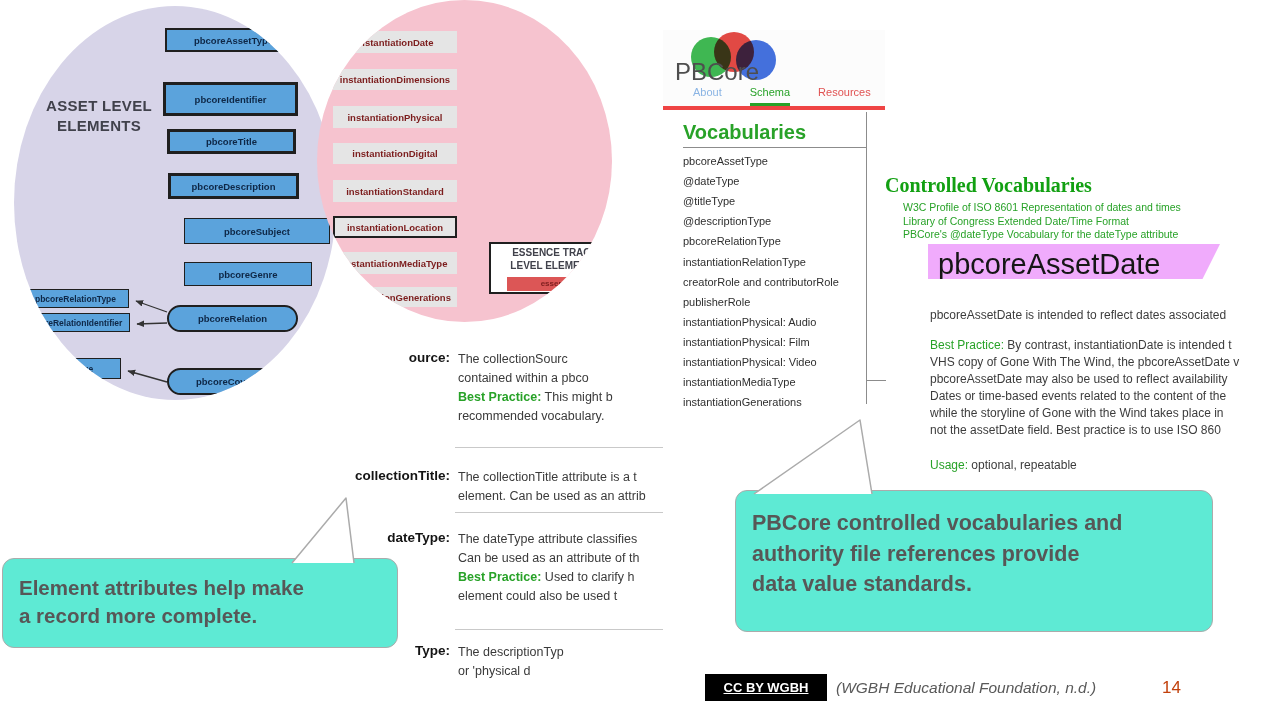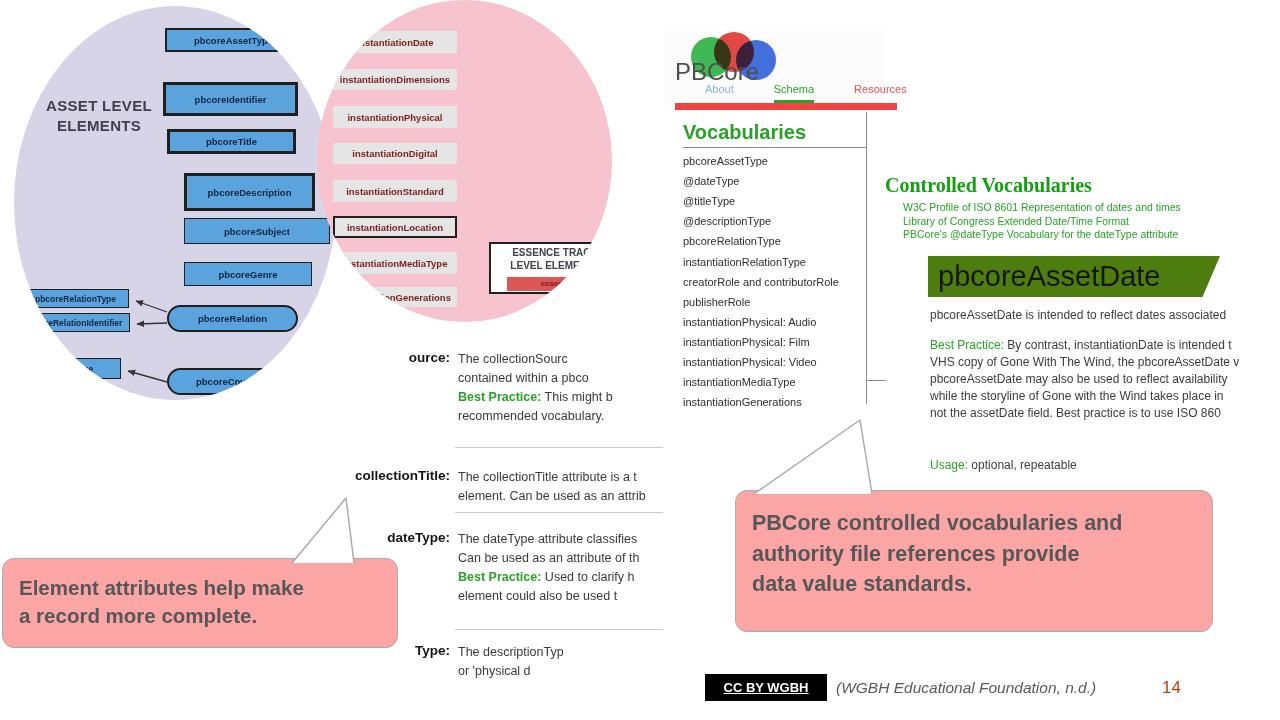--- a/index.html
+++ b/index.html
@@ -60,23 +60,23 @@
     background:#fcfcfc;
   }
   .logo-circle { position:absolute; width:40px; height:40px; border-radius:50%;
                  mix-blend-mode:multiply; opacity:.92; }
   .c-green { left:28px; top:7px;  background:#2fb344; }
   .c-red   { left:51px; top:2px;  background:#e23a35; }
   .c-blue  { left:73px; top:10px; background:#3565dd; }
   .logo-text { position:absolute; left:12px; top:28px; font-size:24px;
                color:#4e4e4e; z-index:2; }
   .site-nav {
-    position:absolute; left:12px; bottom:0; width:100%; height:26px;
-    border-bottom:7px solid #ef4444;
-    display:flex; align-items:flex-end; padding-left:30px; gap:40px;
+    position:absolute; left:0; bottom:0; width:100%; height:26px;
+    border-bottom:4px solid #ef4444;
+    display:flex; align-items:flex-end; padding-left:30px; gap:28px;
     font-size:11px; background:transparent;
   }
   .nav-tab { padding-bottom:8px; cursor:default; }
   .tab-about { color:#8ab4e4; }
   .tab-schema { color:#28a228; padding-bottom:5px; border-bottom:3px solid #28a228; }
   .tab-resources { color:#e05252; }
 
   .vocab-heading { position:absolute; left:683px; top:121px;
                    font-size:20px; font-weight:bold; color:#28a228;text-align:center; }
   .vocab-rule { position:absolute; left:683px; top:147px; width:183px; height:1px; background:#8c8c8c; }
@@ -85,22 +85,22 @@
   .vocab-list { position:absolute; left:683px; top:151px; width:180px;
                 font-size:11px; color:#2e2e2e; }
   .vocab-item { height:20.1px; display:flex; align-items:center; }
 
   
   .cv-heading { position:absolute; left:885px; top:174px;
                 font-family:"Liberation Serif", serif; font-size:20px;
                 font-weight:bold; color:#12a012; }
   .cv-links { position:absolute; left:903px; top:201px; font-size:10.5px;
               color:#28a228; line-height:13.5px; }
-  .cv-term-hl { position:absolute; left:928px; top:256px; width:292px; height:41px;
-                background:#4d7c0f;
+  .cv-term-hl { position:absolute; left:928px; top:244px; width:292px; height:35px;
+                background:#f0abfc;
                 clip-path:polygon(0 0, 100% 0, 94% 100%, 0 100%); }
   .cv-term { padding:4px 0 0 10px; font-size:29px; color:#161616; white-space:nowrap; }
   .cv-intro { position:absolute; left:930px; top:308px; font-size:12px;
               color:#3c3c3c; white-space:nowrap; }
   .cv-bp { position:absolute; left:930px; top:337px; font-size:12px;
            color:#3c3c3c; line-height:17px; }
   .cv-bp div { white-space:nowrap; }
   .cv-usage { position:absolute; left:930px; top:458px; font-size:12px;
               color:#3c3c3c; white-space:nowrap; }
   .green { color:#28a228; }
@@ -108,21 +108,21 @@
   
   .doc-label { position:absolute; width:120px; text-align:right;
                font-size:13.5px; font-weight:bold; color:#141414; }
   .doc-text { position:absolute; left:458px; width:207px; overflow:hidden;
               font-size:12.5px; color:#3a3a3a; line-height:19px; }
   .doc-text div { white-space:nowrap; }
   .doc-text .green { font-weight:bold; }
   .doc-sep { position:absolute; left:455px; width:208px; height:1px; background:#c9c9c9; }
 
   
-  .bubble { position:absolute; background:#fca5a5; border:1.5px solid #ababab;
+  .bubble { position:absolute; background:#5eead4; border:1.5px solid #ababab;
             border-radius:12px; color:#575757; font-weight:bold; }
   .bubble-left { left:2px; top:558px; width:396px; height:90px;
                  font-size:20.5px; padding:15px 0 0 16px; line-height:1.35; }
   .bubble-right { left:735px; top:490px; width:478px; height:142px;
                   font-size:21.5px; padding:17px 0 0 16px; line-height:1.42; }
   .tail { position:absolute; }
 
   
   .cc-badge { position:absolute; left:705px; top:674px; width:122px; height:27px;
               background:#000000; color:#ffffff; font-size:13px; font-weight:bold;
@@ -146,21 +146,21 @@
     <line x1="153" y1="306" x2="122" y2="295" stroke="#333" stroke-width="1.3" marker-end="url(#arw)"></line>
     <line x1="153" y1="317" x2="123" y2="318" stroke="#333" stroke-width="1.3" marker-end="url(#arw)"></line>
     <line x1="153" y1="376" x2="114" y2="365" stroke="#333" stroke-width="1.3" marker-end="url(#arw)"></line>
   </svg>
 
   <div class="diagram-title" style="left:20px;top:90px;width:130px">ASSET LEVEL ELEMENTS</div>
 
   <div class="bbox" style="left:151px;top:22px;width:137px;height:24px">pbcoreAssetType</div>
   <div class="bbox thick" style="left:149px;top:76px;width:135px;height:34px">pbcoreIdentifier</div>
   <div class="bbox thick" style="left:153px;top:123px;width:129px;height:25px">pbcoreTitle</div>
-  <div class="bbox thick" style="left:170px;top:167px;width:131px;height:38px">pbcoreDescription</div>
+  <div class="bbox thick" style="left:154px;top:167px;width:131px;height:26px">pbcoreDescription</div>
   <div class="bbox thin" style="left:170px;top:212px;width:146px;height:26px">pbcoreSubject</div>
   <div class="bbox thin" style="left:170px;top:256px;width:128px;height:24px">pbcoreGenre</div>
   <div class="bbox round" style="left:153px;top:299px;width:131px;height:27px">pbcoreRelation</div>
   <div class="bbox round" style="left:153px;top:362px;width:133px;height:27px">pbcoreCoverage</div>
 
   <div class="bbox thin side" style="left:8px;top:283px;width:107px;height:19px">pbcoreRelationType</div>
   <div class="bbox thin side" style="left:3px;top:307px;width:113px;height:19px">pbcoreRelationIdentifier</div>
   <div class="bbox thin side" style="left:14px;top:352px;width:93px;height:21px">coverage</div>
 </div>
 
@@ -221,20 +221,21 @@
   <div>PBCore's @dateType Vocabulary for the dateType attribute</div>
 </div>
 <div class="cv-term-hl">
   <div class="cv-term">pbcoreAssetDate</div>
 </div>
 <div class="cv-intro">pbcoreAssetDate is intended to reflect dates associated</div>
 <div class="cv-bp">
   <div><span class="green">Best Practice:</span><span> By contrast, instantiationDate is intended t</span></div>
   <div>VHS copy of Gone With The Wind, the pbcoreAssetDate v</div>
   <div>pbcoreAssetDate may also be used to reflect availability</div>
+  <div>Dates or time-based events related to the content of the</div>
   <div>while the storyline of Gone with the Wind takes place in</div>
   <div>not the assetDate field. Best practice is to use ISO 860</div>
 </div>
 <div class="cv-usage">
   <span class="green">Usage:</span><span> optional, repeatable</span>
 </div>
 
 <div class="doc-label" style="left:330px;top:350px">ource:</div>
 <div class="doc-text" style="top:350px">
   <div><span class="green"></span><span>The collectionSourc</span></div>

